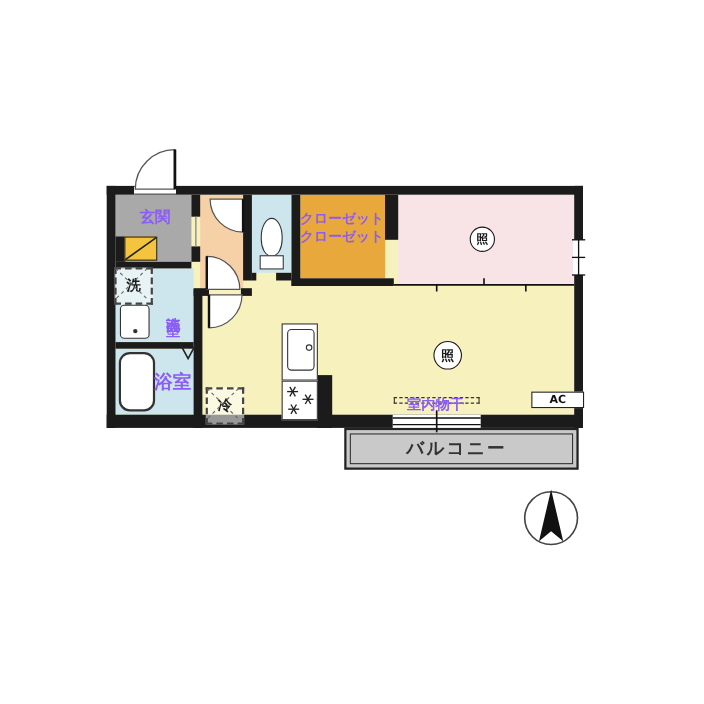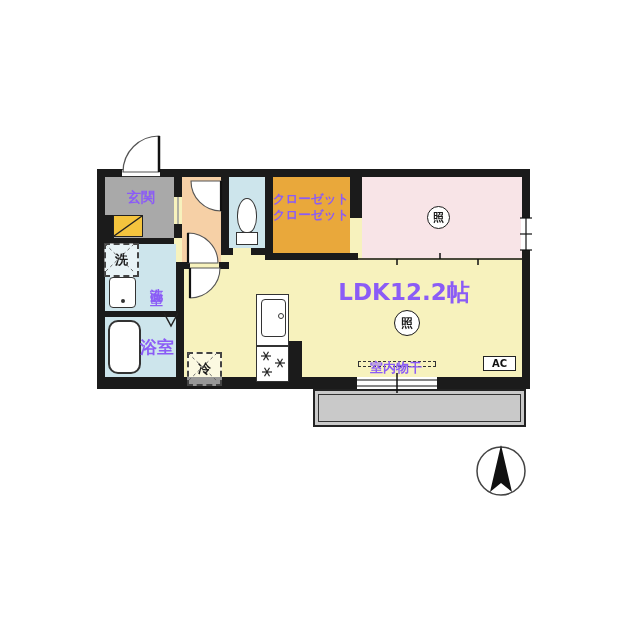--- a/index.html
+++ b/index.html
@@ -80,41 +80,41 @@
     <div style="position:absolute;left:4px;top:4px;width:23px;height:36px;border:1px solid #333;border-radius:4px;"></div>
   </div>
   <div class="fix" style="left:256px;top:346px;width:33px;height:36px;background:#fff;border:1.5px solid #333;box-sizing:border-box;"></div>
 
   <div class="dashedbox" style="left:187px;top:352px;width:31px;height:30px;font-size:13px;">
     <span>冷</span>
   </div>
 
   <div class="fix" style="left:358px;top:361px;width:78px;height:6px;border:1.5px dashed #333;box-sizing:border-box;"></div>
 
-  <div class="fix" style="left:483px;top:356px;width:33px;height:15px;background:#fff;border:1.5px solid #222;box-sizing:border-box;
+  <div class="fix" style="left:483px;top:356px;width:48px;height:15px;background:#fff;border:1.5px solid #222;box-sizing:border-box;
               display:flex;align-items:center;justify-content:center;font-size:10px;font-weight:bold;color:#111;">
     <span>AC</span>
   </div>
 
   <div class="lightsym" style="left:427px;top:206px;width:21px;height:21px;font-size:11px;">
     <span>照</span>
   </div>
   <div class="lightsym" style="left:394px;top:310px;width:24px;height:24px;font-size:12px;">
     <span>照</span>
   </div>
 
   <div class="lbl" style="left:141px;top:198px;font-size:14px;">玄関</div>
   <div class="lbl vert" style="left:156px;top:281px;font-size:13px;">洗面室</div>
   <div class="lbl" style="left:157px;top:347px;font-size:17px;">浴室</div>
   <div class="lbl" style="left:311px;top:207px;font-size:12.5px;text-align:center;line-height:1.3;">
     <div>クローゼット</div>
     <div>クローゼット</div>
   </div>
-  <div class="lbl" style="left:404px;top:292px;font-size:23px;">LDK12.2帖</div>
   <div class="lbl" style="left:396px;top:352px;font-size:13px;margin-top:16px;">室内物干</div>
+  <div class="lbl" style="left:415px;top:408px;font-size:16px;color:#333;letter-spacing:2px;">バルコニー</div>
 
   <svg class="overlay" width="640" height="640" viewBox="0 0 640 640">
 
     <g>
       <path d="M123,172 A36,36 0 0 1 159,136 L159,172 Z" fill="#ffffff" stroke="#555" stroke-width="1.2"></path>
       <line x1="159" y1="136" x2="159" y2="172" stroke="#111" stroke-width="2.5"></line>
     </g>
 
     <g>
       <path d="M191,181 A30,30 0 0 0 221,211 L221,181 Z" fill="#ffffff" stroke="#555" stroke-width="1.1"></path>

